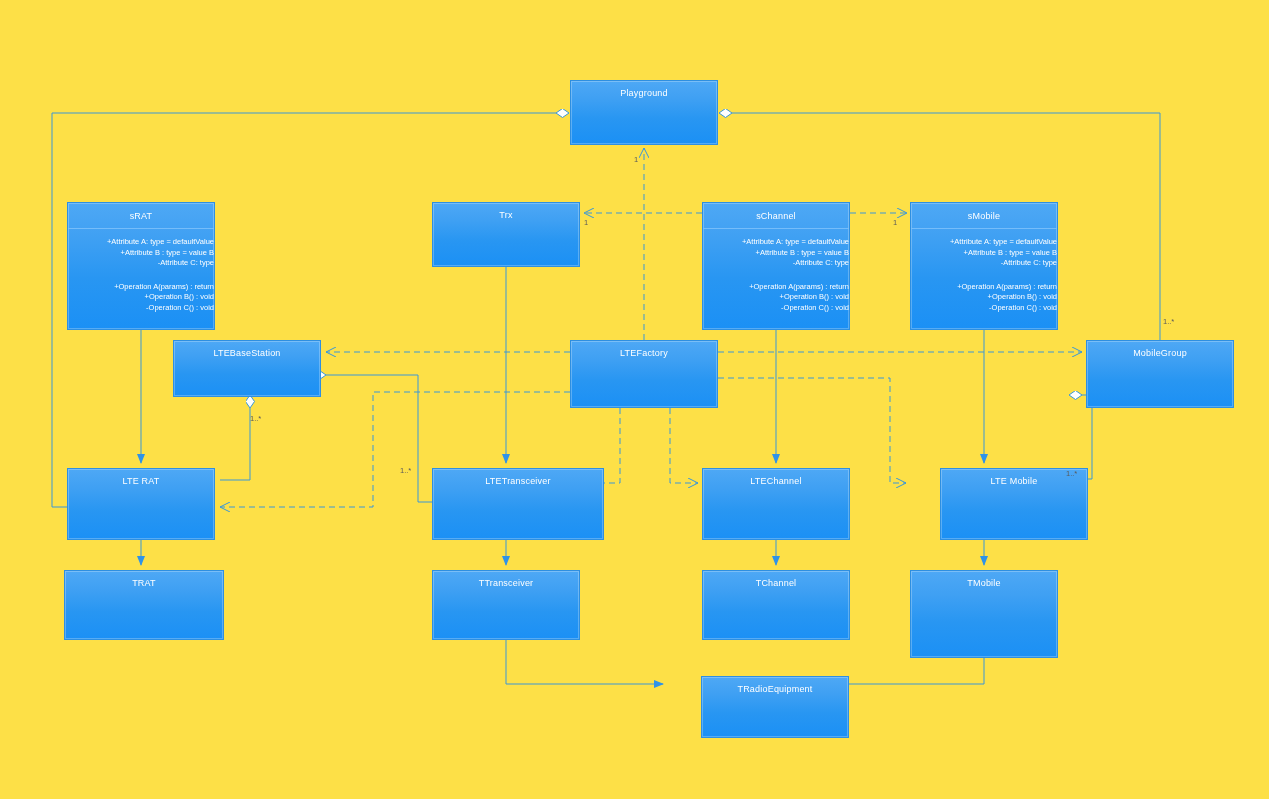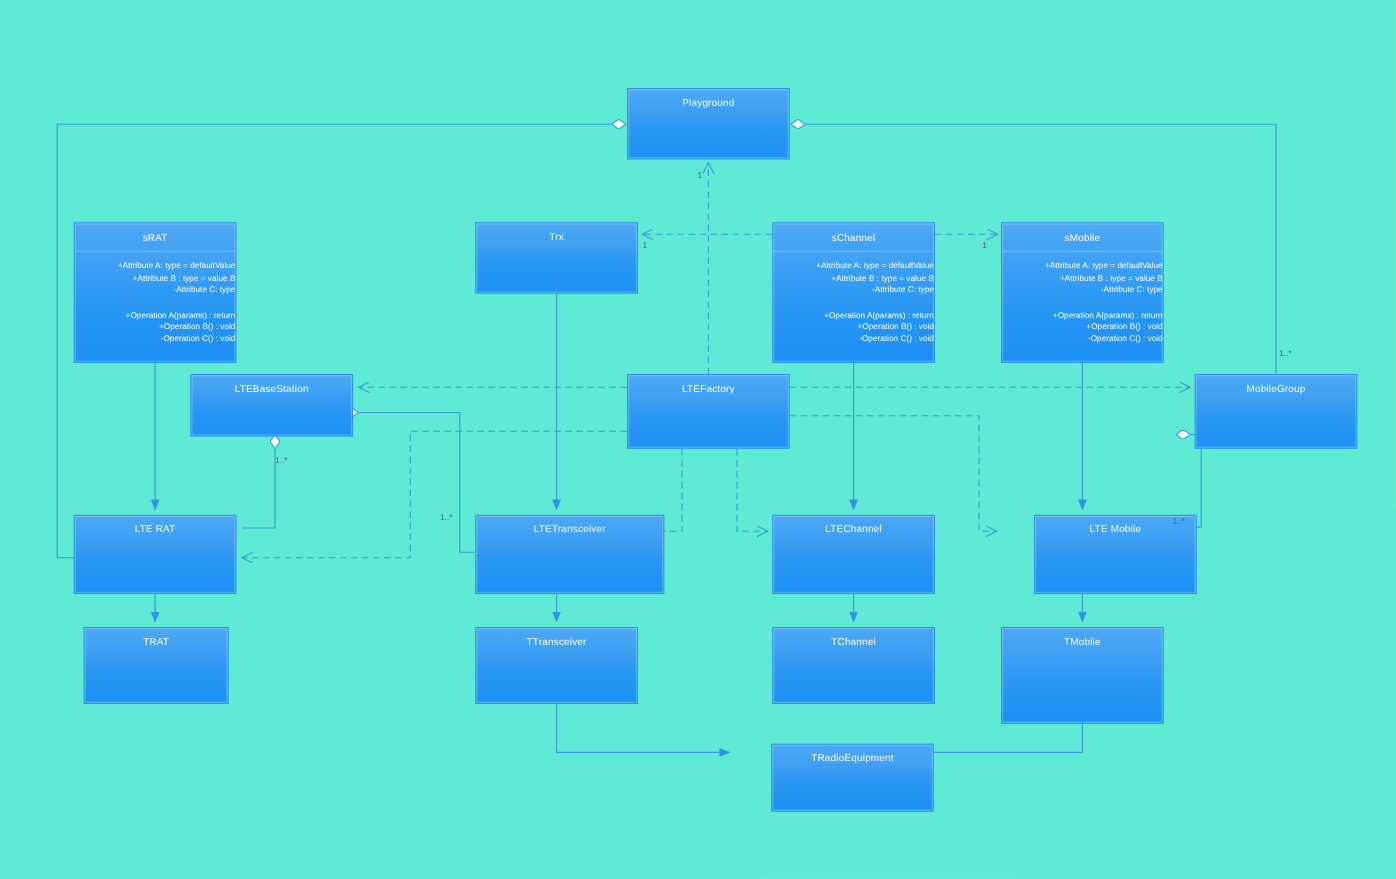--- a/index.html
+++ b/index.html
@@ -1,17 +1,17 @@
 <!DOCTYPE html>
 <html><head>
 <meta charset="utf-8">
 <style>
   html,body{margin:0;padding:0;background:#ffffff;}
   body{font-family:"Liberation Sans", sans-serif;}
-  #canvas{position:relative;width:1269px;height:799px;background:#5eead4;overflow:hidden;}
+  #canvas{position:relative;width:1269px;height:799px;background:#fde047;overflow:hidden;}
   svg#edges{position:absolute;left:0;top:0;width:1269px;height:799px;pointer-events:none;}
 
   .node{
     position:absolute;
     box-sizing:border-box;
     border:1px solid #2f8fe0;
     background:linear-gradient(to bottom,#4ea8f5 0%,#3fa0f3 28%,#2896f2 60%,#1b90f5 100%);
     box-shadow:0 0 0 1px rgba(255,255,255,0.25) inset;
     color:#ffffff;
     z-index:2;
@@ -170,21 +170,21 @@
       </div>
       <div class="node" style="left: 432px; top: 468px; width: 172px; height: 72px;">
         <div class="title">LTETransceiver</div>
       </div>
       <div class="node" style="left: 702px; top: 468px; width: 148px; height: 72px;">
         <div class="title">LTEChannel</div>
       </div>
       <div class="node" style="left: 910px; top: 468px; width: 148px; height: 72px; margin-left: 30px;">
         <div class="title">LTE Mobile</div>
       </div>
-      <div class="node" style="left: 76px; top: 570px; width: 132px; height: 70px;">
+      <div class="node" style="left: 64px; top: 570px; width: 160px; height: 70px;">
         <div class="title">TRAT</div>
       </div>
       <div class="node" style="left: 432px; top: 570px; width: 148px; height: 70px;">
         <div class="title">TTransceiver</div>
       </div>
       <div class="node" style="left: 702px; top: 570px; width: 148px; height: 70px;">
         <div class="title">TChannel</div>
       </div>
       <div class="node" style="left: 910px; top: 570px; width: 148px; height: 88px;">
         <div class="title">TMobile</div>

